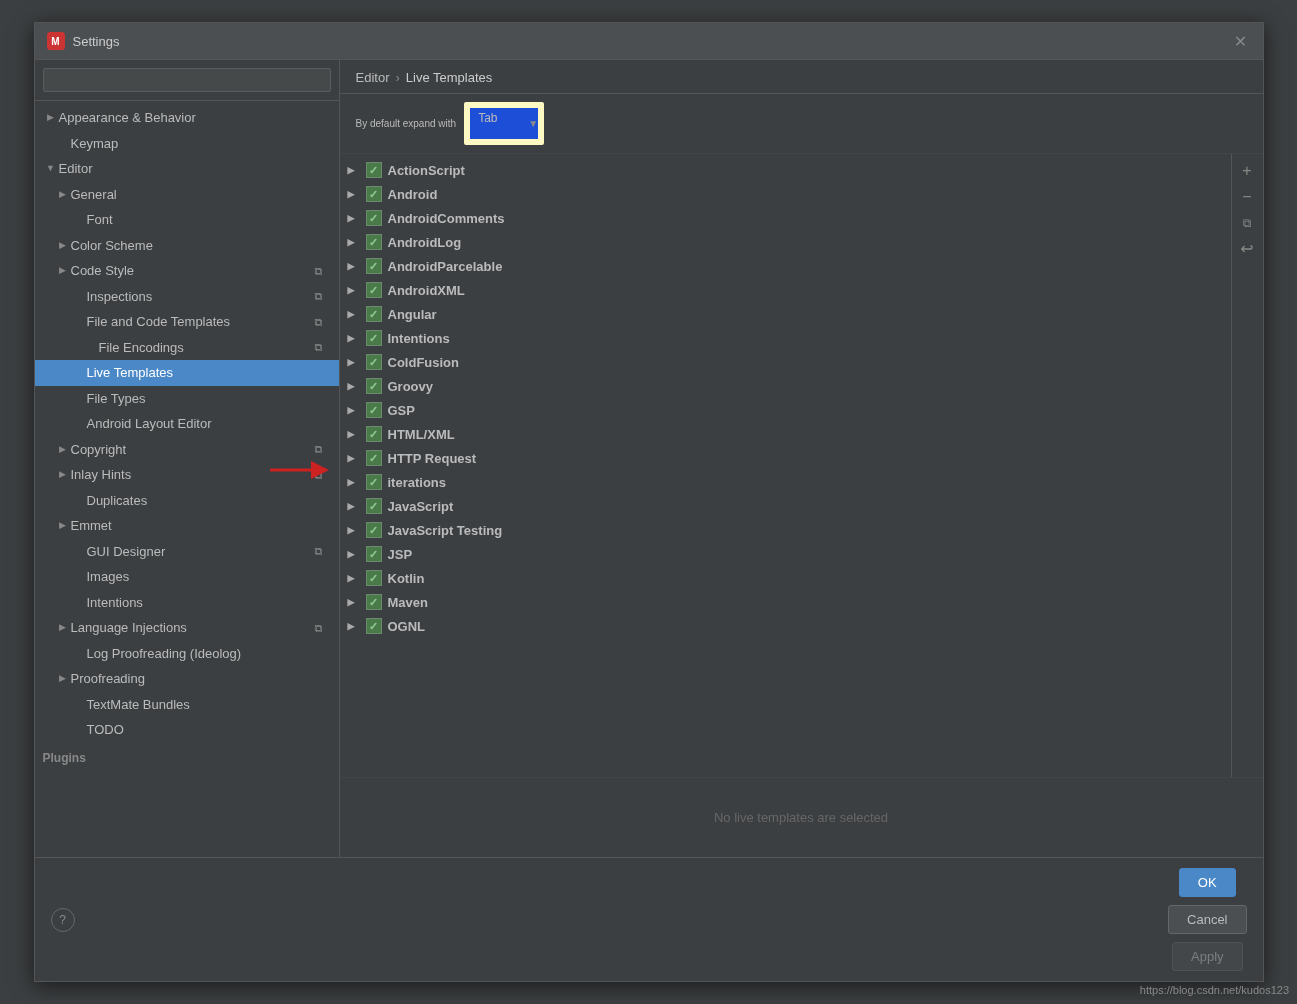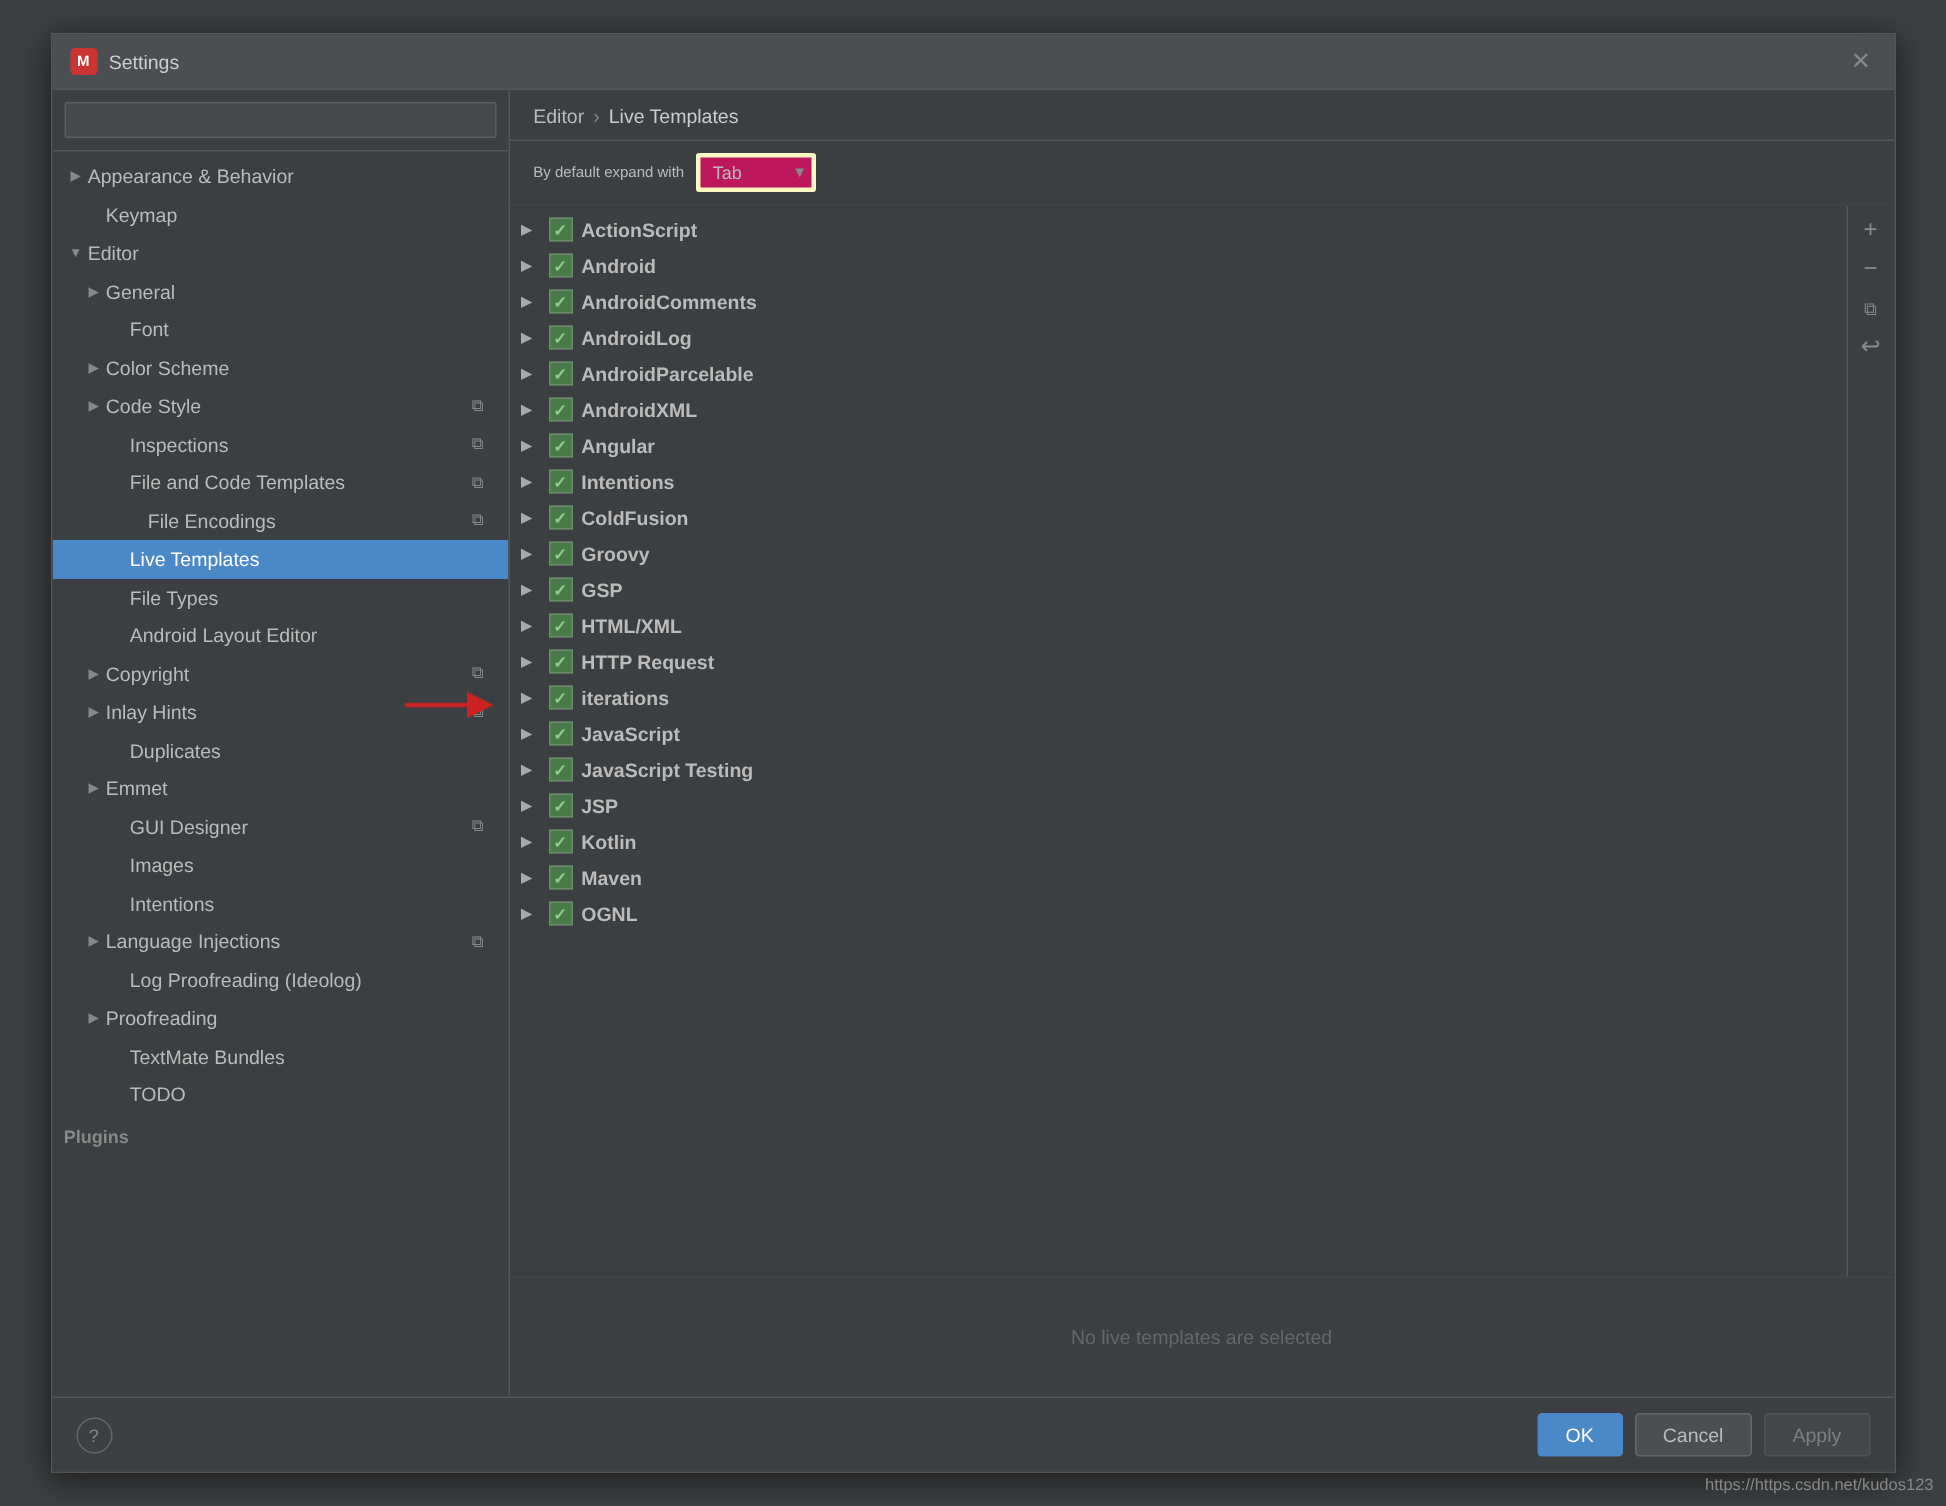--- a/index.html
+++ b/index.html
@@ -156,24 +156,24 @@
     .toolbar-bar {
       padding: 8px 16px;
       display: flex;
       align-items: center;
       gap: 8px;
       border-bottom: 1px solid #444;
       flex-shrink: 0;
     }
     .toolbar-label { color: #bbbbbb; font-size: 10px; }
     .dropdown-select {
-      background: #be185d;
-      border: 3px solid #fef9c3;
+      background: #1d4ed8;
+      border: 6px solid #fef9c3;
       color: #bbbbbb;
-      padding: 3px 24px 3px 8px;
+      padding: 3px 24px 14px 8px;
       font-size: 12px;
       appearance: none;
       -webkit-appearance: none;
       cursor: pointer;
       outline: none;
       border-radius: 2px;
       min-width: 80px;
       position: relative;
     }
     .dropdown-wrapper {
@@ -291,20 +291,21 @@
       align-items: center;
       justify-content: center;
       color: #888;
       cursor: pointer;
       font-size: 12px;
     }
     .footer-right {
       display: flex;
       gap: 8px;
       align-items: center;
+      flex-direction: column;
     }
     .btn {
       padding: 6px 18px;
       font-size: 13px;
       cursor: pointer;
       border-radius: 3px;
       border: 1px solid #666;
       background: #4b4f52;
       color: #bbbbbb;
     }
@@ -648,13 +649,13 @@
 
 <svg style="position:fixed; left:270px; top:455px; pointer-events:none; z-index:100;" width="60" height="30">
   <defs>
     <marker id="arrowhead" markerWidth="6" markerHeight="6" refX="3" refY="3" orient="auto">
       <polygon points="0 0, 6 3, 0 6" fill="#cc2222"></polygon>
     </marker>
   </defs>
   <line x1="0" y1="15" x2="50" y2="15" stroke="#cc2222" stroke-width="3" marker-end="url(#arrowhead)"></line>
 </svg>
 
-<div class="watermark">https://https.csdn.net/kudos123</div>
+<div class="watermark">https://blog.csdn.net/kudos123</div>
 
 </body></html>

